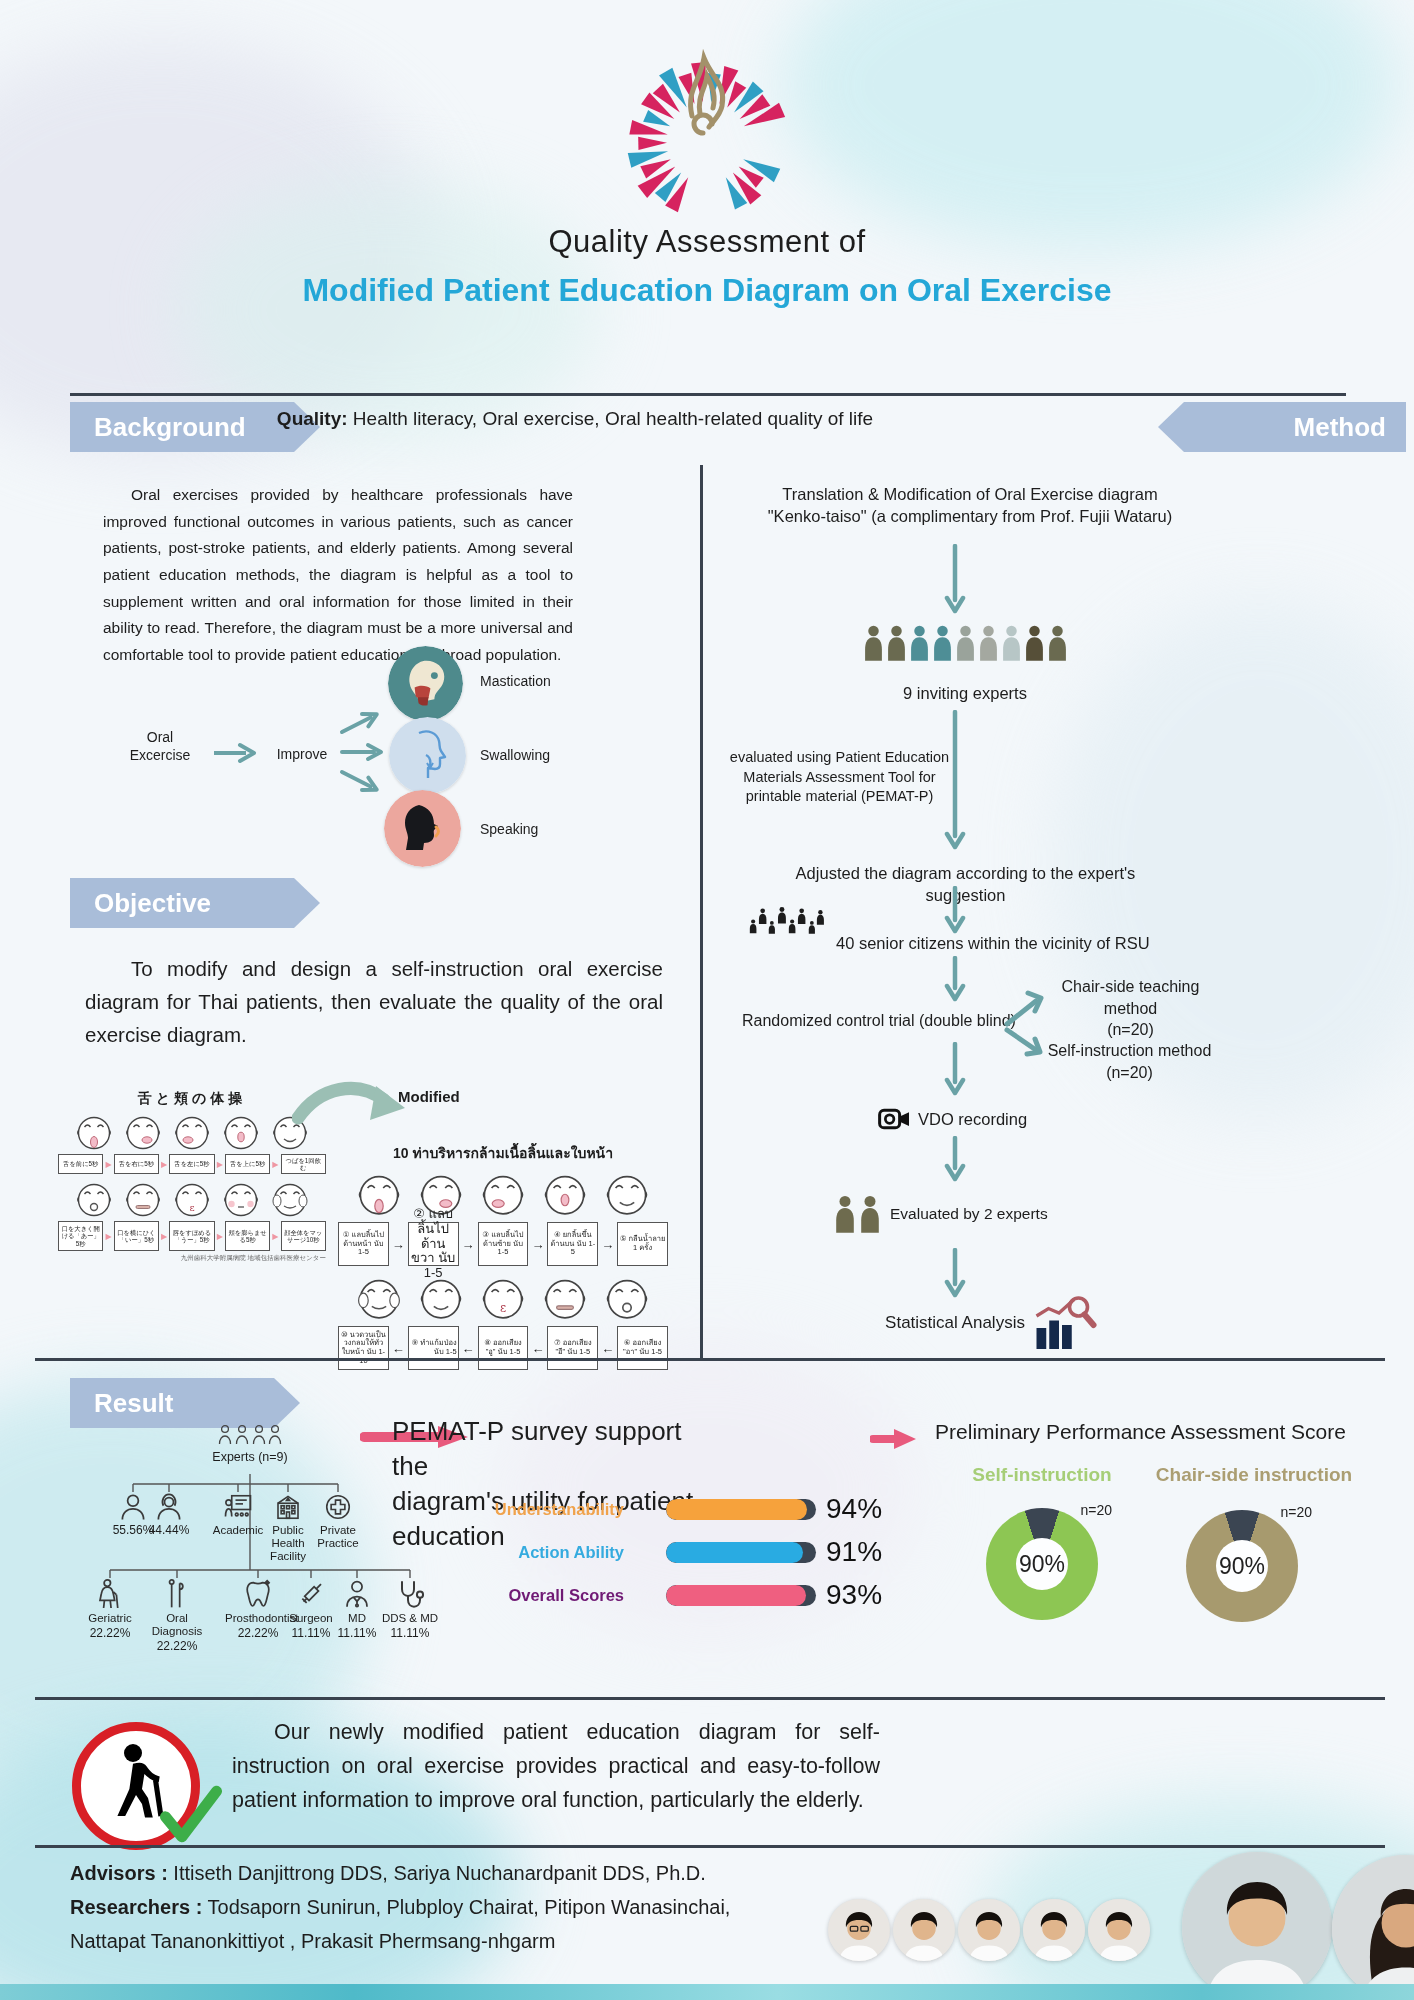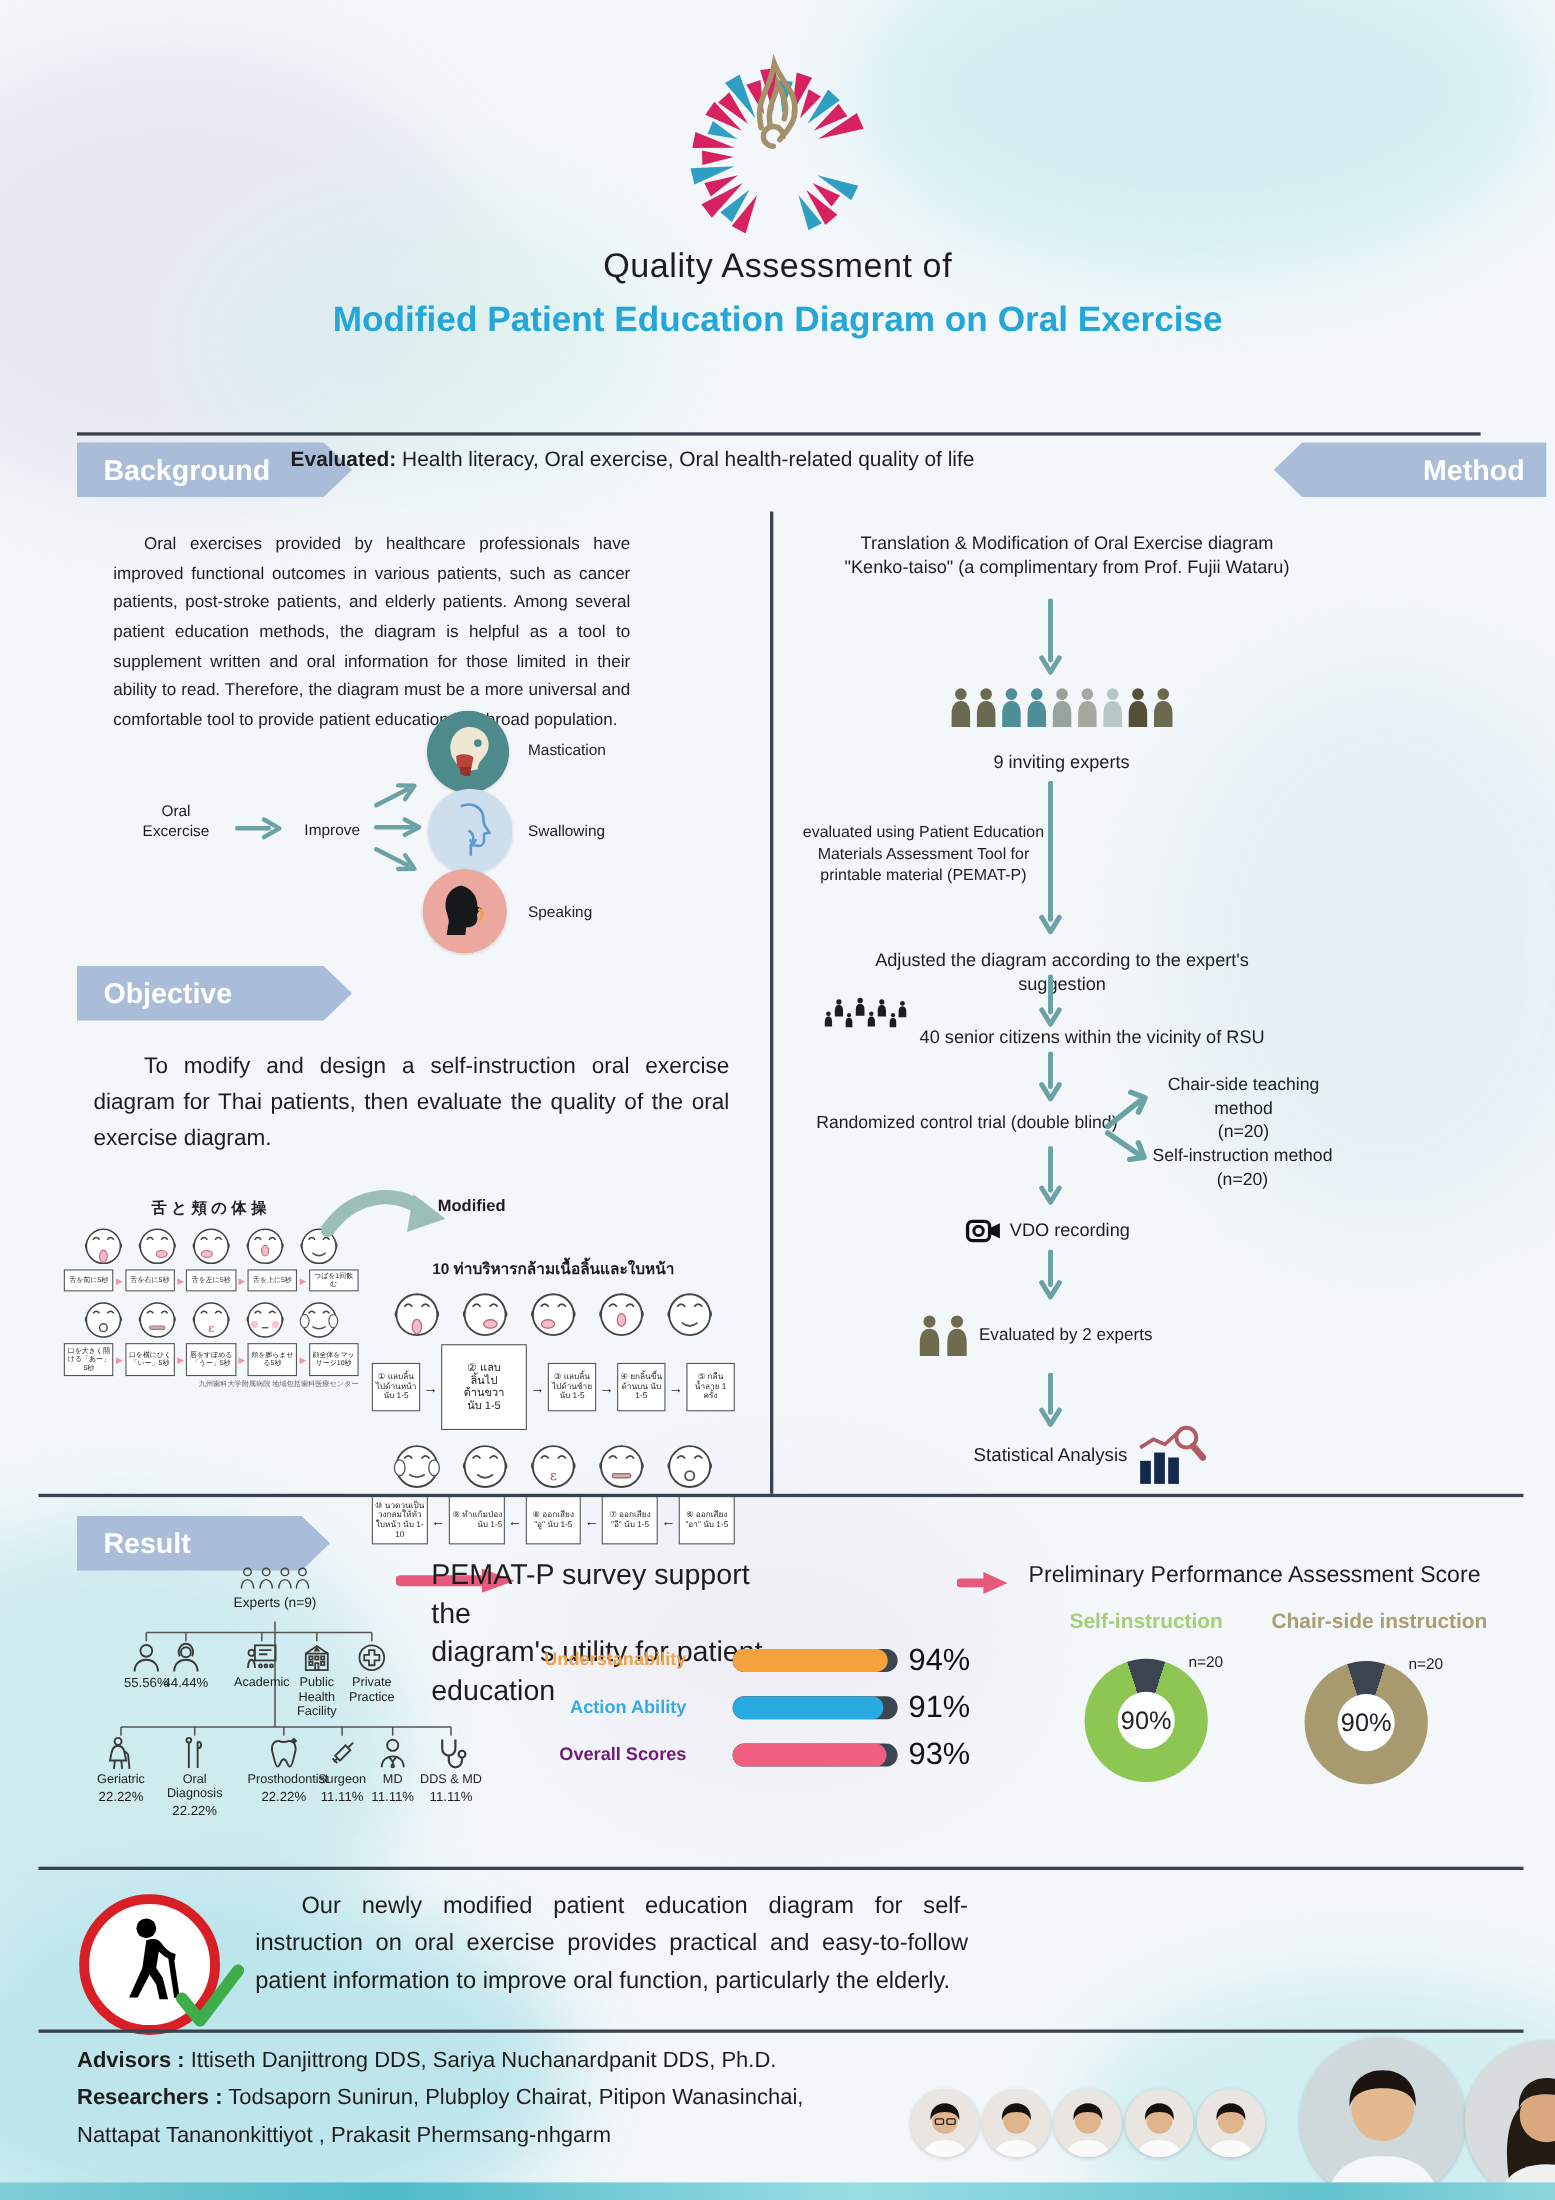--- a/index.html
+++ b/index.html
@@ -94,21 +94,21 @@
 
   <div class="title1" style="top:224px;">Quality Assessment of</div>
   <div class="title2" style="top:272px;">Modified Patient Education Diagram on Oral Exercise</div>
 
   <div class="hline" style="left:70px;top:393px;width:1276px;"></div>
 
   <div class="banner tip-right" style="left:70px;top:402px;width:192px;">
     <span>Background</span>
   </div>
   <div class="keywords" style="left:260px;top:408px;width:630px;">
-    <b>Evaluated:</b><span> Health literacy, Oral exercise,  Oral health-related quality of life</span>
+    <b>Quality:</b><span> Health literacy, Oral exercise,  Oral health-related quality of life</span>
   </div>
   <div class="banner tip-left" style="left:1158px;top:402px;width:188px;">
     <span>Method</span>
   </div>
 
   <div class="vline" style="left:700px;top:465px;height:893px;"></div>
 
   <div class="para" style="left:103px;top:482px;width:470px;font-size:15.5px;line-height:1.72;text-indent:28px;">Oral exercises provided by healthcare professionals have improved functional outcomes in various patients, such as cancer patients, post-stroke patients, and elderly patients. Among several patient education methods, the diagram is helpful as a tool to supplement written and oral information for those limited in their ability to read. Therefore, the diagram must be a more universal and comfortable tool to provide patient education in a broad population.</div>
 
   <div class="flow-label" style="left:110px;top:728px;width:100px;">
@@ -331,21 +331,21 @@
     <path d="M10.5 15q3-4 6 0" stroke="#444" fill="none" stroke-width="1.3"></path>
     <path d="M23.5 15q3-4 6 0" stroke="#444" fill="none" stroke-width="1.3"></path>
     <path d="M4.6 18q-1.8 2.5 0 5" stroke="#444" fill="none" stroke-width="1.2"></path>
     <path d="M35.4 18q1.8 2.5 0 5" stroke="#444" fill="none" stroke-width="1.2"></path>
           <path d="M14 27q6 5 12 0" stroke="#555" fill="none" stroke-width="1.4"></path>
         </svg>
       </div>
     <div class="steps-row" id="th-steps-1" style="gap:3px;margin-top:4px;">
         <div class="step-box" style="width:54px;height:40px;font-size:7.5px;padding:1px;">① แลบลิ้นไปด้านหน้า นับ 1-5</div>
         <span class="step-arrow" style="color:#222;font-size:13px;">→</span>
-        <div class="step-box" style="width:54px;height:40px;font-size:10px;padding:18px;">② แลบลิ้นไปด้านขวา นับ 1-5</div>
+        <div class="step-box" style="width:54px;height:40px;font-size:13px;padding:1px;">② แลบลิ้นไปด้านขวา นับ 1-5</div>
         <span class="step-arrow" style="color:#222;font-size:13px;">→</span>
         <div class="step-box" style="width:54px;height:40px;font-size:7.5px;padding:1px;">③ แลบลิ้นไปด้านซ้าย นับ 1-5</div>
         <span class="step-arrow" style="color:#222;font-size:13px;">→</span>
         <div class="step-box" style="width:54px;height:40px;font-size:7.5px;padding:1px;">④ ยกลิ้นขึ้นด้านบน นับ 1-5</div>
         <span class="step-arrow" style="color:#222;font-size:13px;">→</span>
         <div class="step-box" style="width:54px;height:40px;font-size:7.5px;padding:1px;">⑤ กลืนน้ำลาย 1 ครั้ง</div>
       </div>
     <div class="faces-row" id="th-faces-2" style="gap:14px;margin-top:8px;">
         <svg width="48" height="48" viewBox="0 0 40 40">
     <circle cx="20" cy="21" r="15.5" fill="#fff" stroke="#444" stroke-width="1.4"></circle>

